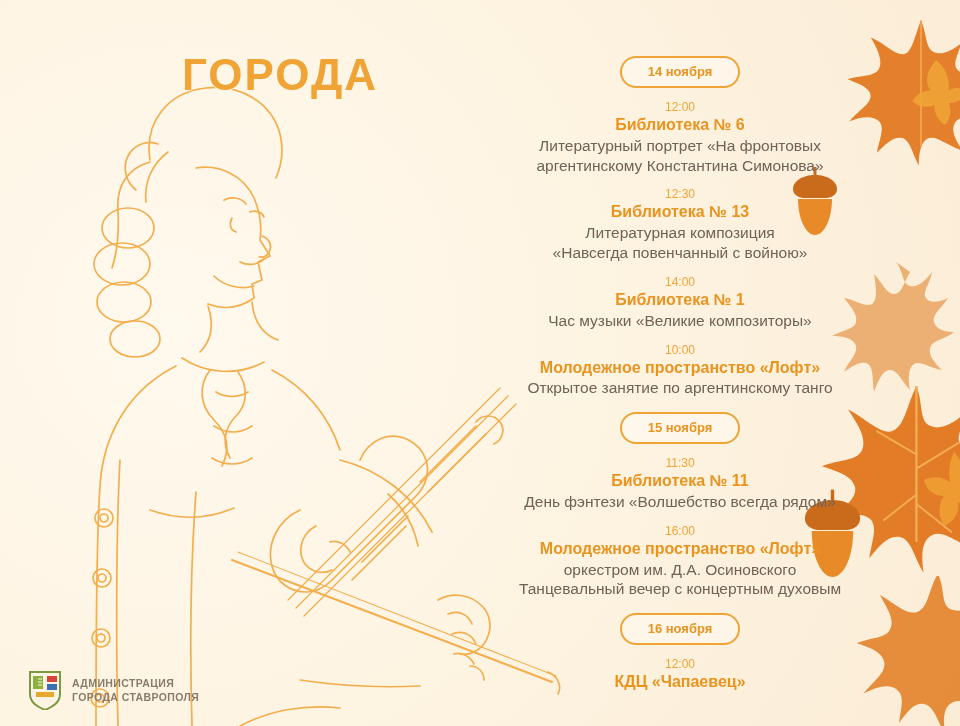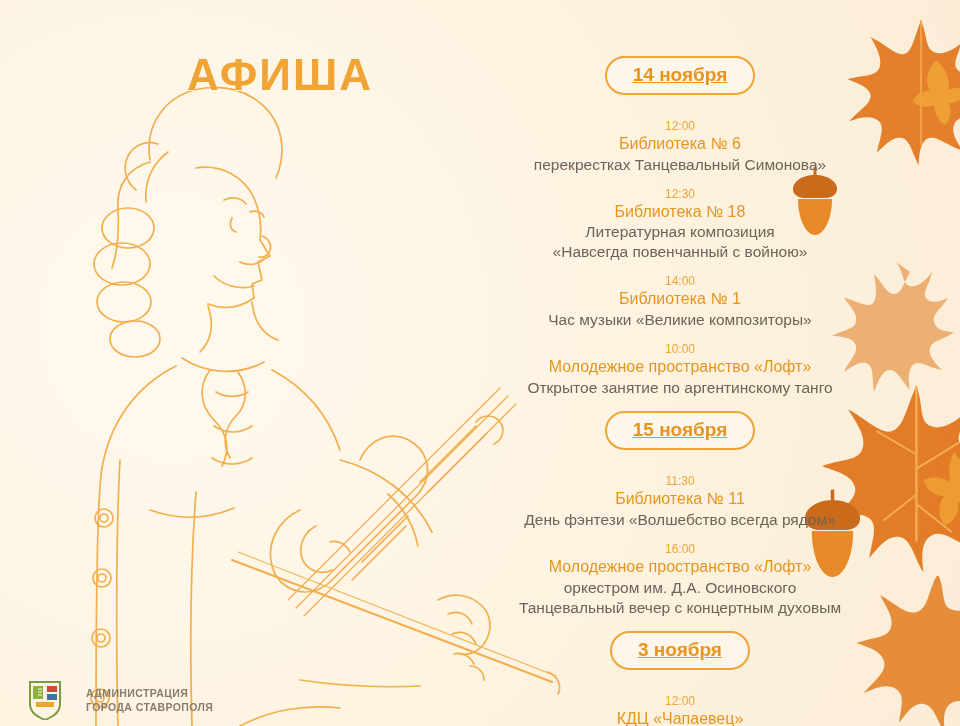--- a/index.html
+++ b/index.html
@@ -27,36 +27,35 @@
   .title-block { position:absolute; left:60px; top:48px; width:440px; text-align:center; }
   .title-line {
     font-size:44px; font-weight:bold; letter-spacing:2px;
     color:#f0a436; line-height:1.22;
     text-shadow:0 1px 0 #fff6e4;
   }
 
   
   .schedule { position:absolute; left:470px; top:56px; width:420px; text-align:center; }
   .date-pill {
-    display:inline-block; margin:0 auto 24px auto;
+    display:inline-block; margin:0 auto 12px auto;
     padding:6px 26px 7px 26px;
     border:2px solid #f0a436; border-radius:22px;
-    color:#e8941f; font-size:19px; font-weight:bold;
+    color:#e8941f; font-size:13px; font-weight:bold;
     background:rgba(255,255,255,0.35);
-    text-decoration:underline;
   }
   .day { margin-bottom:14px; }
   .event { margin-bottom:12px; }
   .ev-time { color:#f0a436; font-size:12px; line-height:1.25; }
-  .ev-place { color:#e8941f; font-size:16px; font-weight:normal; line-height:1.3; }
+  .ev-place { color:#e8941f; font-size:16px; font-weight:bold; line-height:1.3; }
   .ev-desc { color:#6f6256; font-size:15.5px; line-height:1.28; }
   .ev-desc span { display:block; }
 
   
-  .footer { position:absolute; left:28px; bottom:6px; display:flex; align-items:center; gap:24px; }
+  .footer { position:absolute; left:28px; bottom:16px; display:flex; align-items:center; gap:10px; }
   .footer-text { font-size:10.5px; font-weight:bold; color:#8a7c6b; line-height:1.35; letter-spacing:0.4px; }
 
   .crest { width:34px; height:40px; }
 </style>
 </head>
 <body>
 
 <div id="poster">
 
   <div class="illustration">
@@ -170,39 +169,40 @@
       <g transform="translate(150,576) scale(1.05)">
         <path d="M56 0c6 14 2 28 12 32 10 4 20-4 28-12-2 12-8 20-2 26 6 6 18 4 28 0-10 10-20 16-18 24 2 10 12 14 24 16-14 8-28 6-32 16-4 10 4 20 10 30-14-6-26-16-36-12-10 4-10 16-8 30-8-12-10-26-20-28-10-2-16 8-24 18 2-14 6-26-2-32-8-6-20-2-32 4 10-12 22-20 20-30-2-10-14-14-26-18 14-6 28-4 32-14 4-10-4-20-10-32 14 8 26 20 36 16 10-4 10-20 18-34z" fill="#e07b1f" opacity="0.85"></path>
       </g>
       <g transform="translate(202,452) scale(1.0)">
         <path d="M22 0c10 10 12 24 8 36 8-2 16 2 20 10-6 6-16 8-24 4 2 10-4 20-14 24-6-10-6-22 0-30-10 0-18-6-20-16 8-4 18-4 26 2-2-12 0-22 4-30z" fill="#f0a436" opacity="0.8"></path>
       </g>
     </svg>
   </div>
 
   <div class="title-block">
-    <div class="title-line">АФИША</div>
+    <div class="title-line">ГОРОДА</div>
   </div>
 
   <div class="schedule">
 
     <div class="day">
       <div class="date-pill">14 ноября</div>
 
       <div class="event">
         <div class="ev-time">12:00</div>
         <div class="ev-place">Библиотека № 6</div>
         <div class="ev-desc">
-          <span>перекрестках Танцевальный Симонова»</span>
+          <span>Литературный портрет «На фронтовых</span>
+          <span>аргентинскому Константина Симонова»</span>
         </div>
       </div>
 
       <div class="event">
         <div class="ev-time">12:30</div>
-        <div class="ev-place">Библиотека № 18</div>
+        <div class="ev-place">Библиотека № 13</div>
         <div class="ev-desc">
           <span>Литературная композиция</span>
           <span>«Навсегда повенчанный с войною»</span>
         </div>
       </div>
 
       <div class="event">
         <div class="ev-time">14:00</div>
         <div class="ev-place">Библиотека № 1</div>
         <div class="ev-desc">
@@ -234,21 +234,21 @@
         <div class="ev-time">16:00</div>
         <div class="ev-place">Молодежное пространство «Лофт»</div>
         <div class="ev-desc">
           <span>оркестром им. Д.А. Осиновского</span>
           <span>Танцевальный вечер с концертным духовым</span>
         </div>
       </div>
     </div>
 
     <div class="day">
-      <div class="date-pill">3 ноября</div>
+      <div class="date-pill">16 ноября</div>
 
       <div class="event">
         <div class="ev-time">12:00</div>
         <div class="ev-place">КДЦ «Чапаевец»</div>
 
       </div>
 
       
     </div>
 

